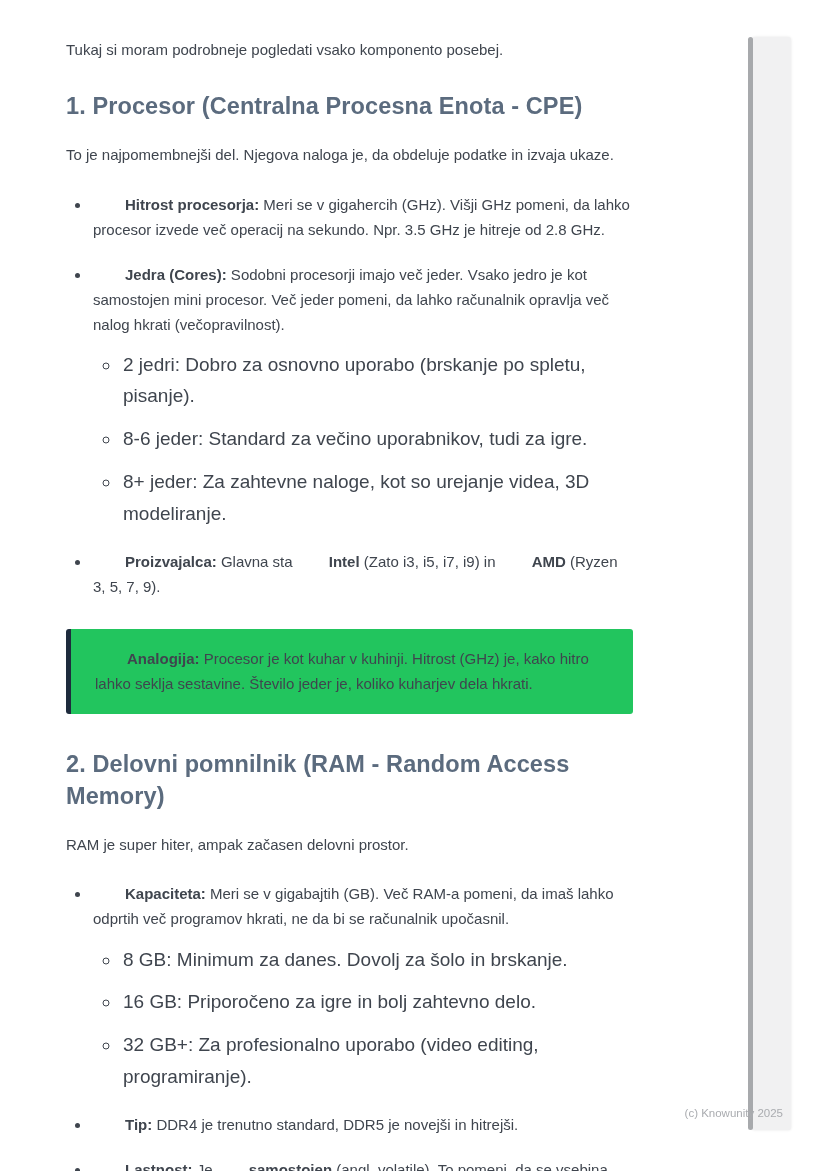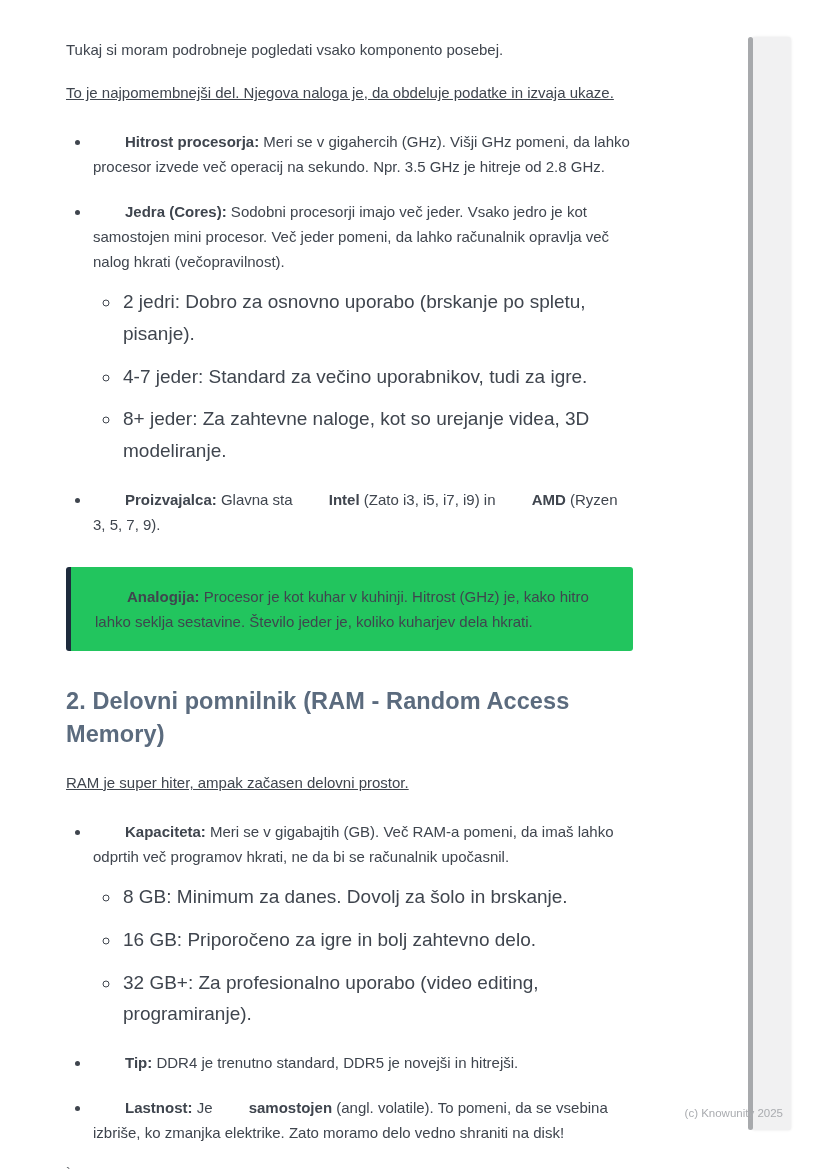--- a/index.html
+++ b/index.html
@@ -22,21 +22,21 @@
     margin: 0 0 18px;
   }
   .heading {
     font-size: 23.5px;
     line-height: 1.38;
     font-weight: 700;
     color: #5b6b7e;
     margin: 28px 0 20px;
     letter-spacing: 0.1px;
   }
-  .lead { margin-bottom: 24px; text-decoration: underline; }
+  .lead { margin-bottom: 24px; }
   ul.main {
     list-style: disc outside;
     padding-left: 25px;
     margin: 0 0 6px;
   }
   ul.main > li {
     font-size: 15px;
     line-height: 1.67;
     margin-bottom: 20px;
     padding-left: 2px;
@@ -102,26 +102,27 @@
   }
 </style>
 </head>
 <body>
 
 <div class="content">
 
   <p class="para">Tukaj si moram podrobneje pogledati vsako komponento posebej.</p>
 
   <section>
+    <h1 class="heading">1. Procesor (Centralna Procesna Enota - CPE)</h1>
     <p class="para lead">To je najpomembnejši del. Njegova naloga je, da obdeluje podatke in izvaja ukaze.</p>
     <ul class="main">
         <li><span class="b">Hitrost procesorja:</span><span> Meri se v gigahercih (GHz). Višji GHz pomeni, da lahko procesor izvede več operacij na sekundo. Npr. 3.5 GHz je hitreje od 2.8 GHz.</span></li>
         <li><span class="b">Jedra (Cores):</span><span> Sodobni procesorji imajo več jeder. Vsako jedro je kot samostojen mini procesor. Več jeder pomeni, da lahko računalnik opravlja več nalog hkrati (večopravilnost).</span><ul class="subs">
             <li><span>2 jedri: Dobro za osnovno uporabo (brskanje po spletu, pisanje).</span></li>
-            <li><span>4-7 jeder: Standard za večino uporabnikov, tudi za igre.</span></li>
+            <li><span>8-6 jeder: Standard za večino uporabnikov, tudi za igre.</span></li>
             <li><span>8+ jeder: Za zahtevne naloge, kot so urejanje videa, 3D modeliranje.</span></li>
           </ul></li>
         <li><span class="b">Proizvajalca:</span><span> Glavna sta </span><span class="b">Intel</span><span> (Zato i3, i5, i7, i9) in </span><span class="b">AMD</span><span> (Ryzen 3, 5, 7, 9).</span></li>
       </ul>
     <aside class="callout">
       <p class="para"><span class="b">Analogija:</span><span> Procesor je kot kuhar v kuhinji. Hitrost (GHz) je, kako hitro lahko seklja sestavine. Število jeder je, koliko kuharjev dela hkrati.</span></p>
     </aside>
   </section>
 
   <section>

